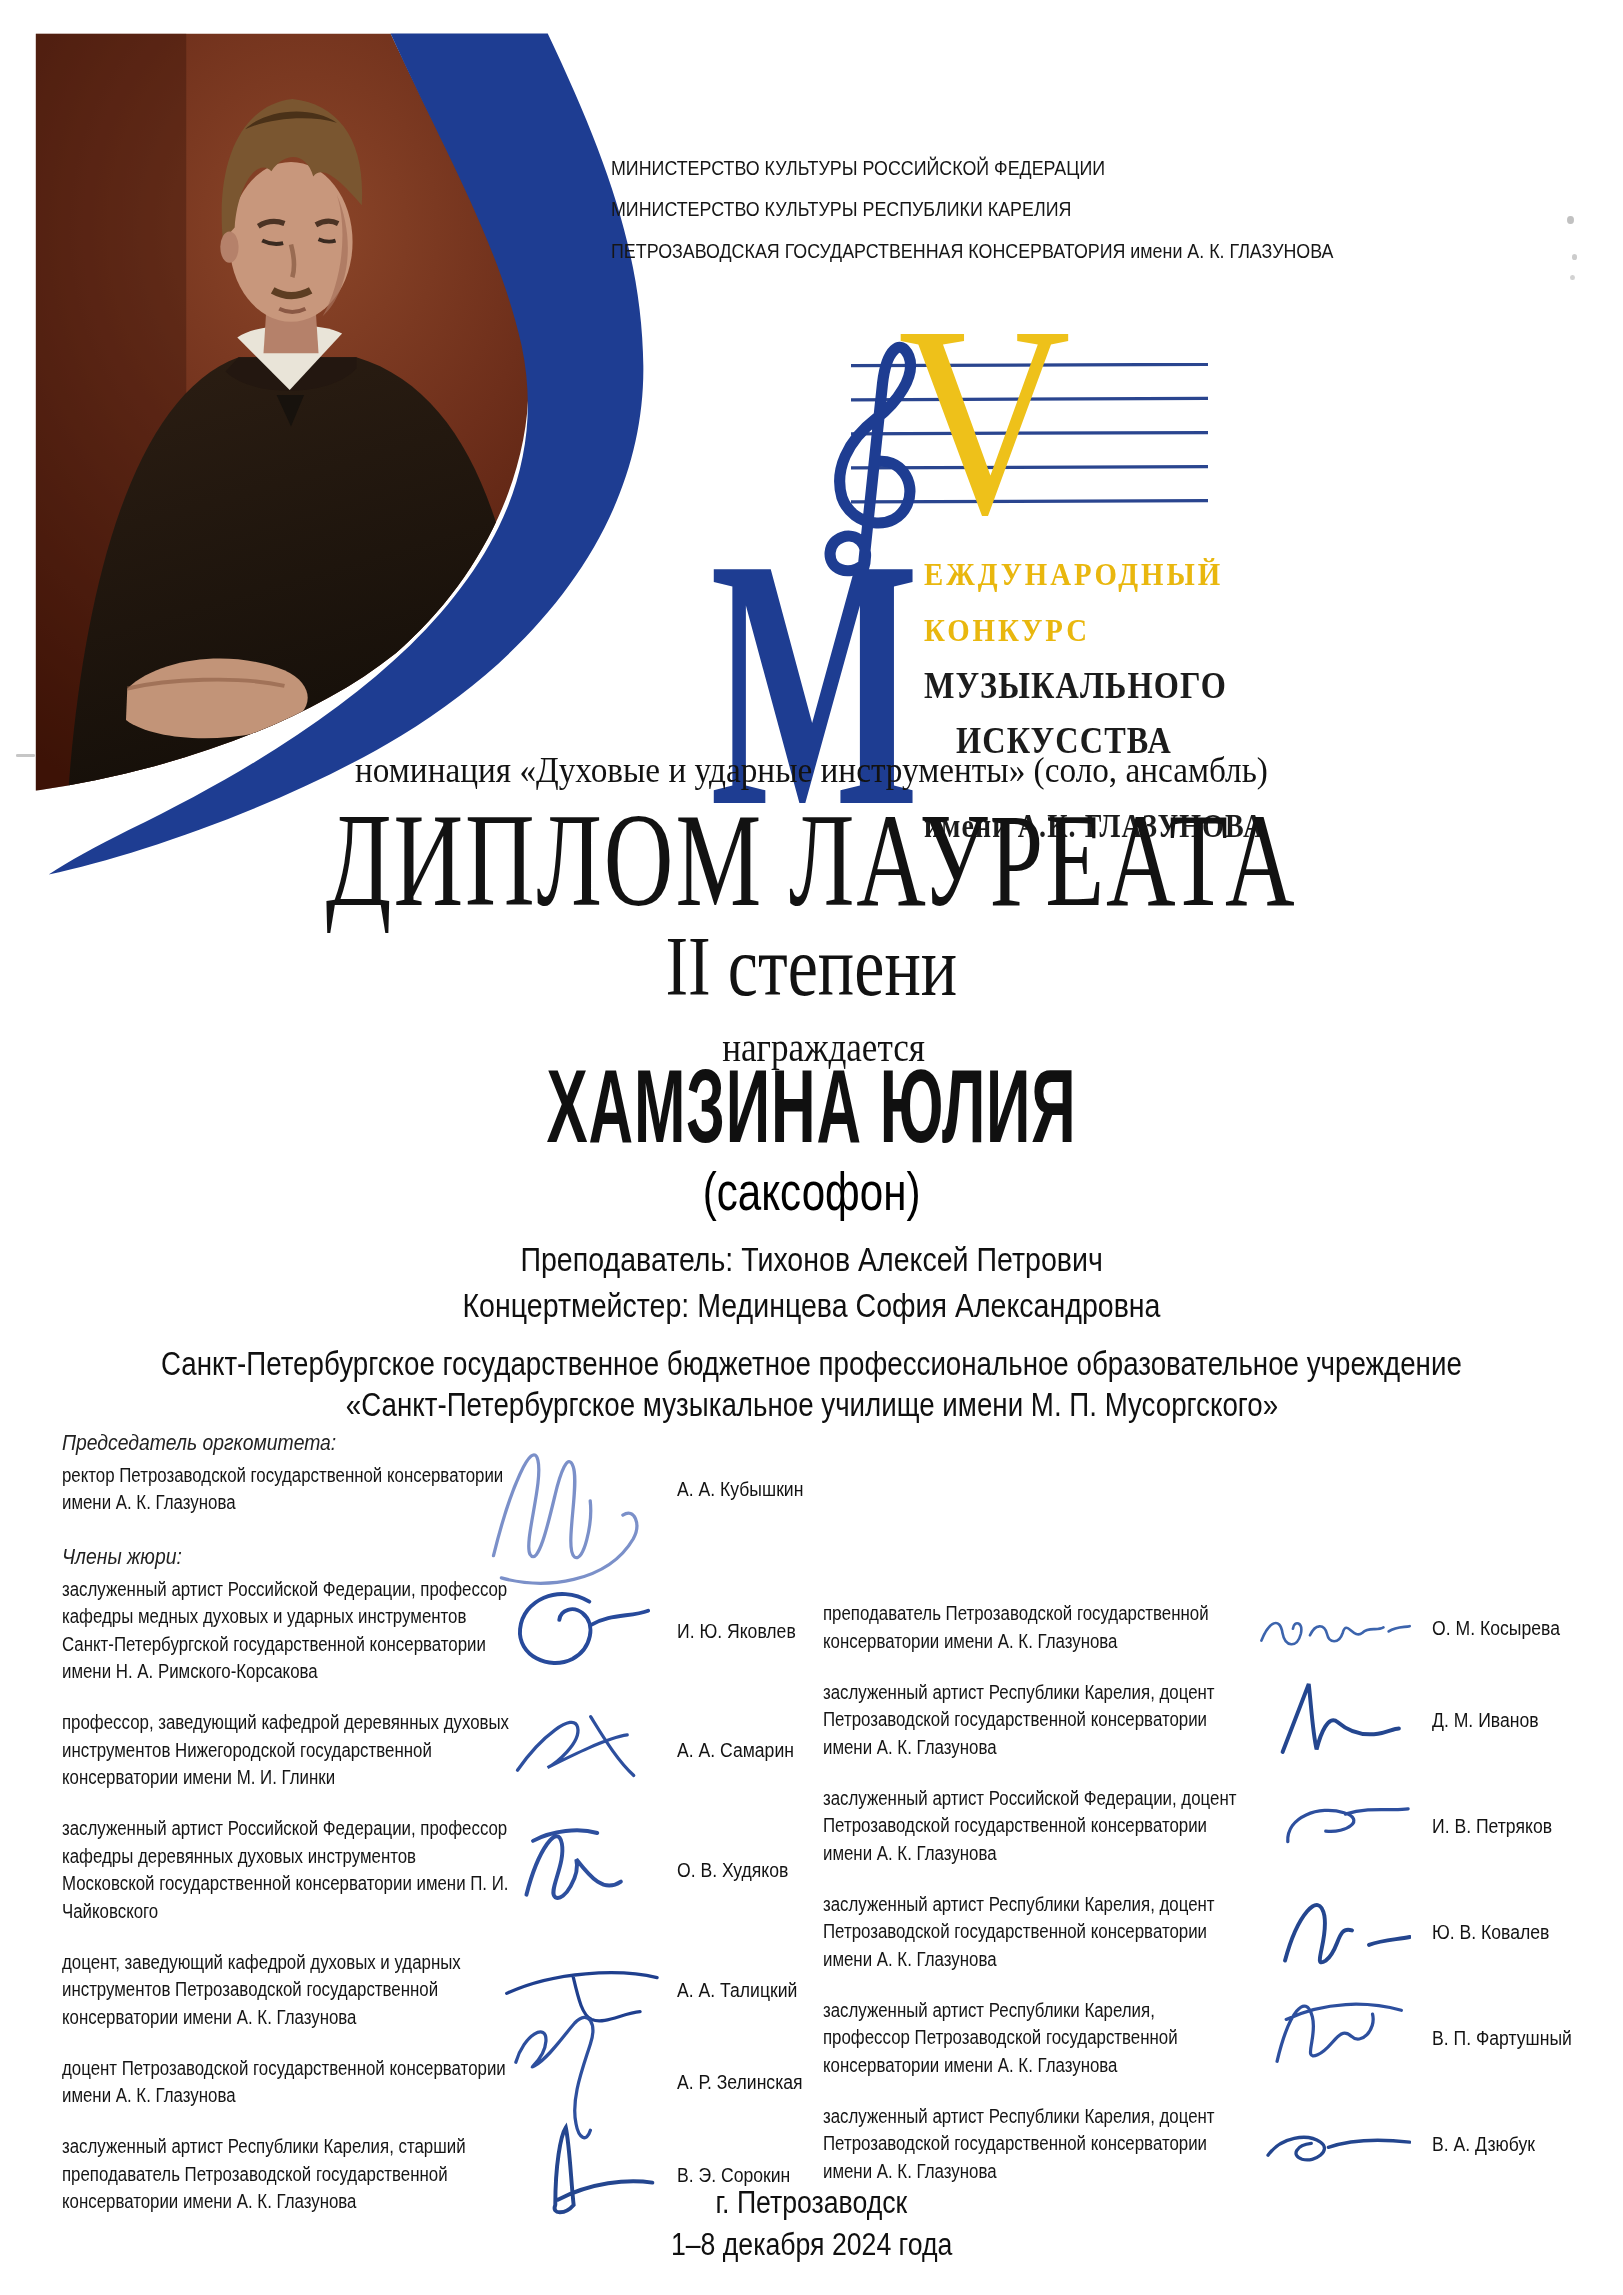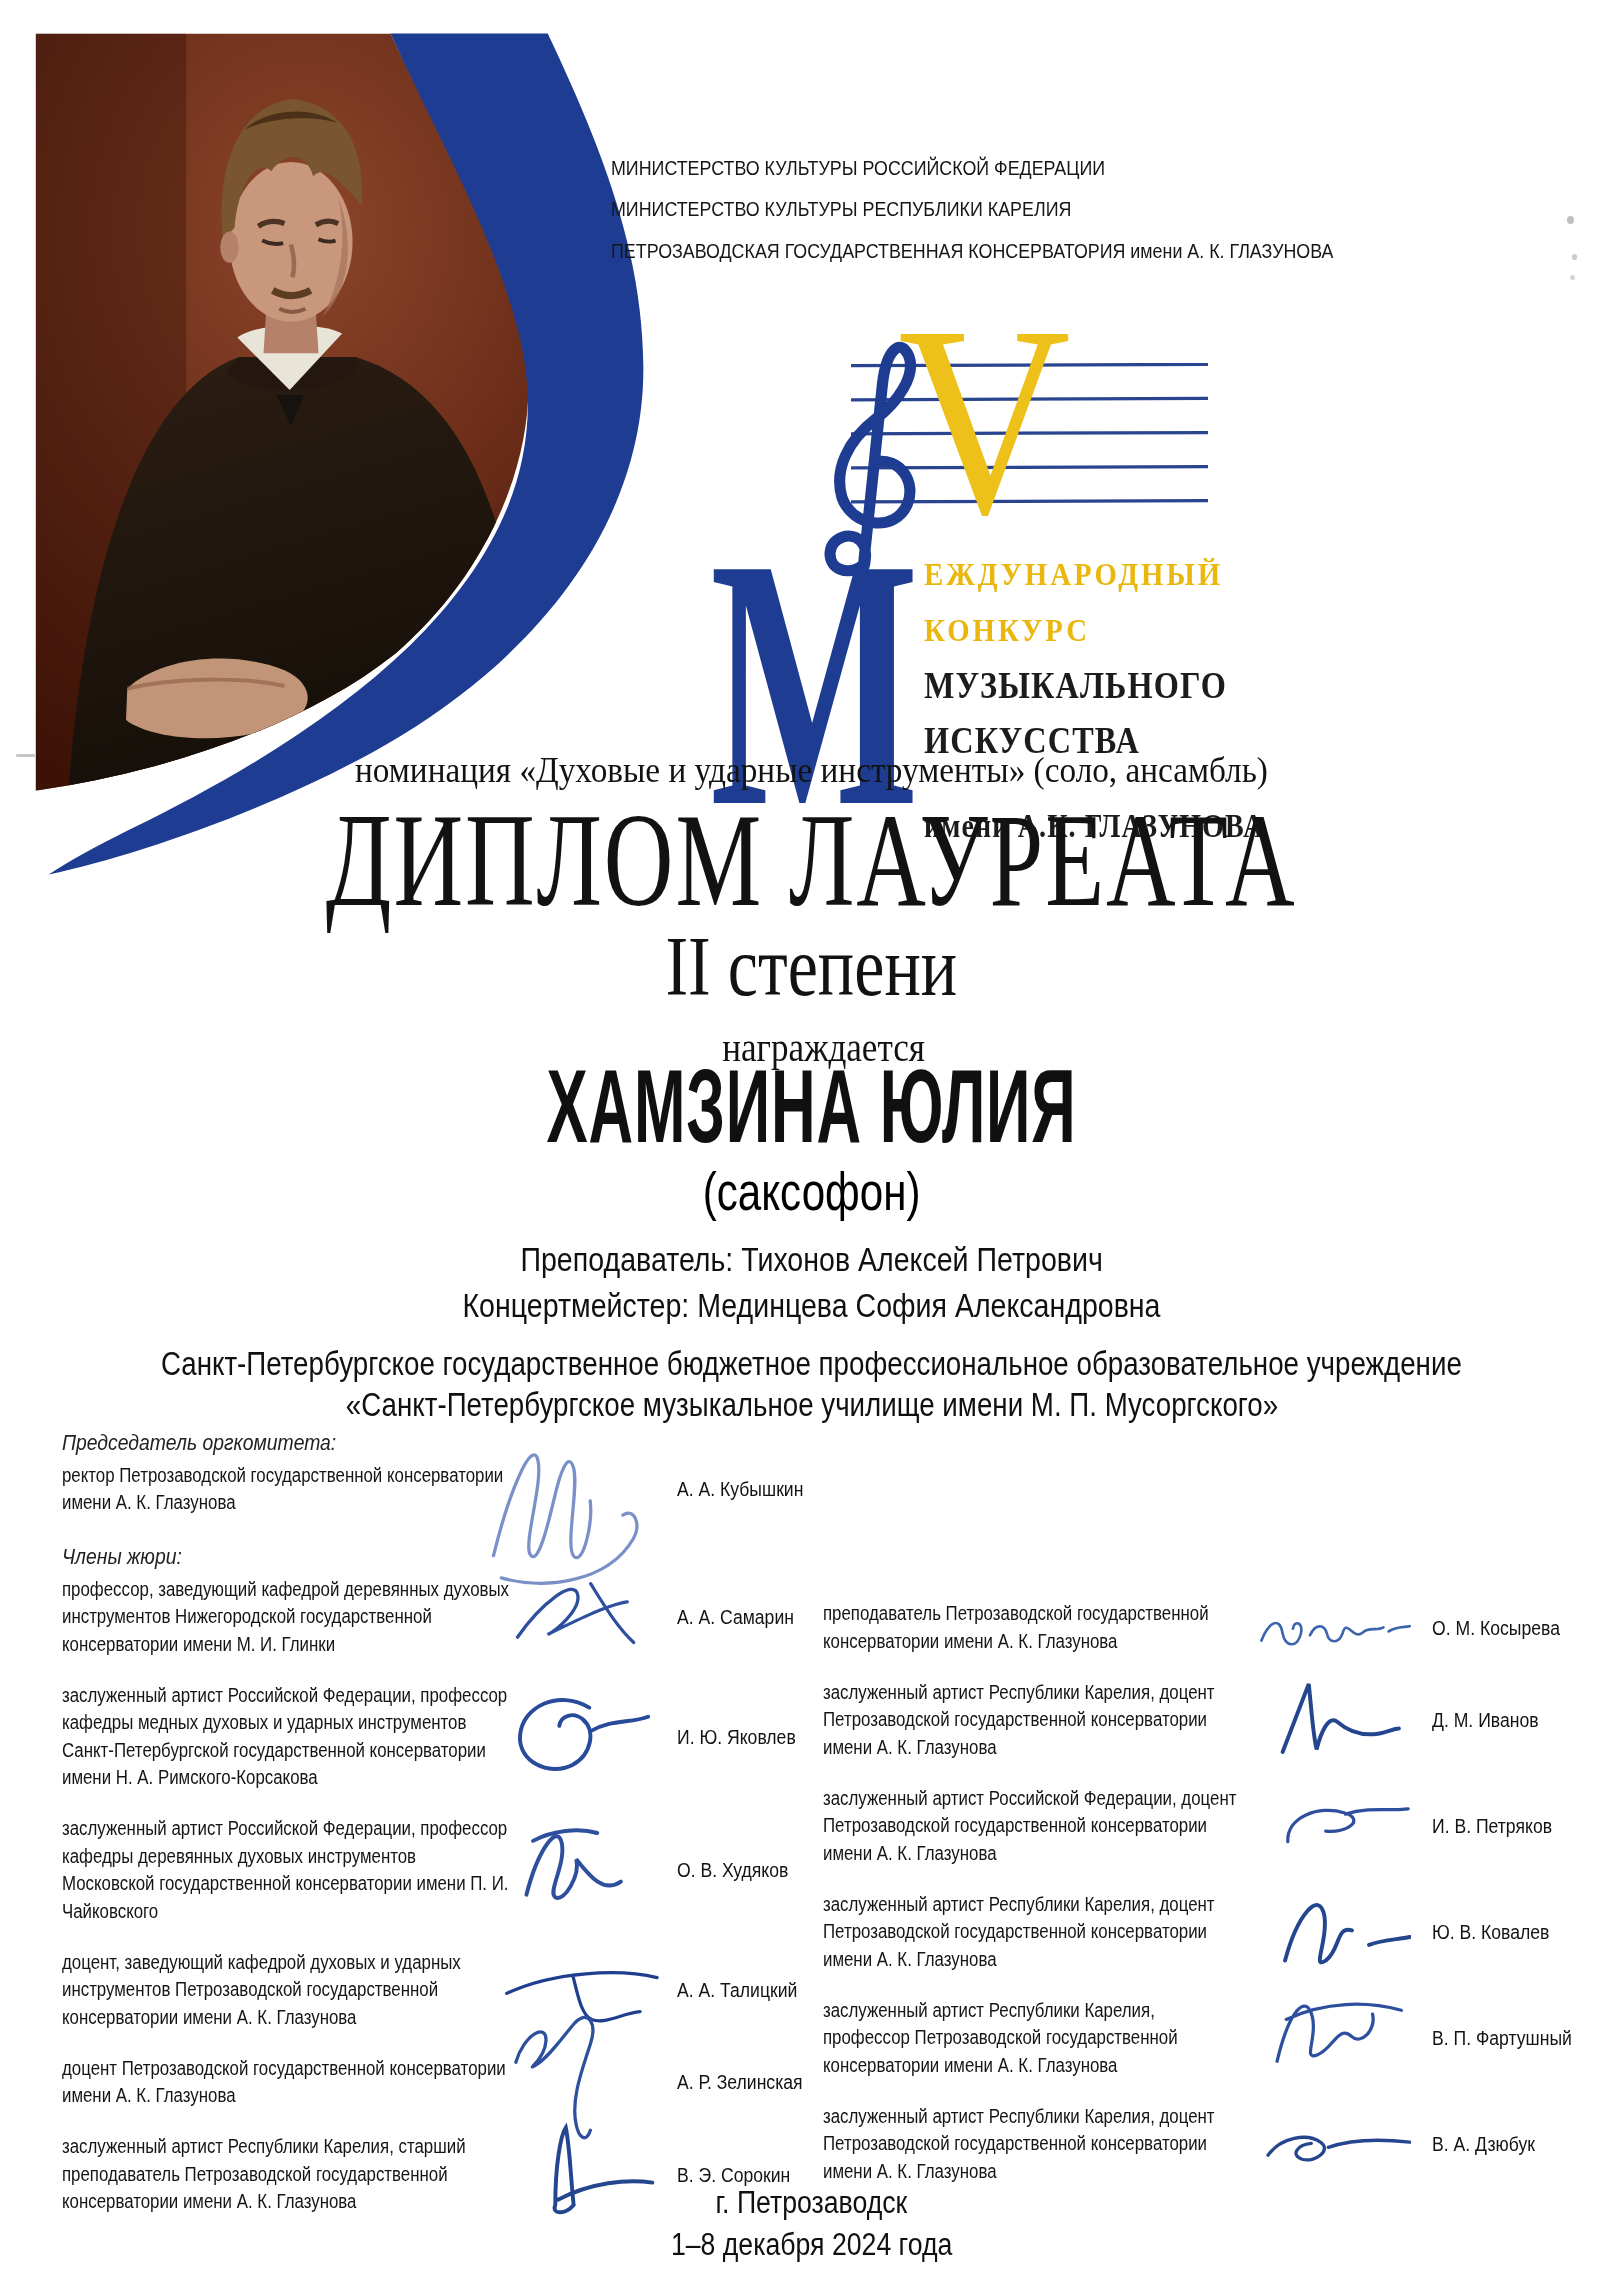--- a/index.html
+++ b/index.html
@@ -144,21 +144,21 @@
     <path d="M98,394 C74,414 44,402 46,376 C48,352 78,344 92,358 C102,368 102,386 96,404 L126,118 C132,66 154,48 166,76 C178,106 148,148 116,172 C72,206 52,250 64,292 C80,338 146,346 164,302 C178,268 152,230 114,238" fill="none" stroke="#1e3d92" stroke-width="17" stroke-linecap="round"></path>
   </svg>
 
   <div class="abs serif" style="left:710px;top:504px;font-size:357px;line-height:1;color:#1e3d92;font-weight:700;">
     <span class="cx" style="transform:scaleX(.62);">М</span>
   </div>
 
   <div class="abs logo-line logo-yellow" style="left:924px;top:558px;"><span class="cx" style="transform:scaleX(.9);">ЕЖДУНАРОДНЫЙ</span></div>
   <div class="abs logo-line logo-yellow" style="left:924px;top:614px;"><span class="cx" style="transform:scaleX(.9);">КОНКУРС</span></div>
   <div class="abs logo-line logo-dark" style="left:924px;top:666px;"><span class="cx" style="transform:scaleX(.85);">МУЗЫКАЛЬНОГО</span></div>
-  <div class="abs logo-line logo-dark" style="left:924px;top:721px;"><span class="cx" style="transform:scaleX(.85);">ИСКУССТВА</span></div>
+  <div class="abs logo-line logo-dark" style="left:956px;top:721px;"><span class="cx" style="transform:scaleX(.85);">ИСКУССТВА</span></div>
   <div class="abs logo-line logo-dark" style="left:924px;top:810px;font-size:33px;"><span class="cx" style="transform:scaleX(.85);">имени А.К. ГЛАЗУНОВА</span></div>
 </div>
 
 <div class="abs center serif nomination"><span class="cx-c">номинация «Духовые и ударные инструменты» (соло, ансамбль)</span></div>
 <div class="abs center serif title"><span class="cx-c">ДИПЛОМ ЛАУРЕАТА</span></div>
 <div class="abs center serif degree"><span class="cx-c">II степени</span></div>
 <div class="abs center serif awarded"><span class="cx-c">награждается</span></div>
 
 <div class="abs center laureate"><span class="cx-c">ХАМЗИНА ЮЛИЯ</span></div>
 <div class="abs center instrument"><span class="cx-c">(саксофон)</span></div>
@@ -173,32 +173,32 @@
     <div class="jury-label"><span class="cx">Председатель оргкомитета:</span></div>
     <div class="jury-entry chair">
       <div class="jury-role">ректор Петрозаводской государственной консерватории имени А. К. Глазунова</div>
       <svg width="196" height="164" viewBox="0 0 300 250" class="jury-sig big">
         <path d="M62,198 C88,92 122,18 130,52 C138,86 108,178 118,196 C130,216 146,148 156,106 C164,72 176,38 184,62 C194,90 170,188 186,200 C200,210 214,148 210,114 M74,232 C140,250 236,240 276,172 C288,150 278,124 260,136" fill="none" stroke="#7b90c9" stroke-width="5" stroke-linecap="round"></path>
       </svg>
       <div class="jury-name"><span class="cx">А. А. Кубышкин</span></div>
     </div>
     <div class="jury-label"><span class="cx">Члены жюри:</span></div>
     <div class="jury-entry">
+      <div class="jury-role">заслуженный артист Российской Федерации, профессор кафедры медных духовых и ударных инструментов Санкт-Петербургской государственной консерватории имени Н. А. Римского-Корсакова</div>
+      <svg width="164" height="98" viewBox="0 0 250 150" class="jury-sig">
+        <path d="M150,36 C102,8 48,34 44,78 C40,118 88,142 124,124 C154,108 160,70 140,54 C126,42 106,48 104,64 M152,72 C182,54 214,60 240,50" fill="none" stroke="#274a9b" stroke-width="6" stroke-linecap="round"></path>
+      </svg>
+      <div class="jury-name"><span class="cx">И. Ю. Яковлев</span></div>
+    </div>
+    <div class="jury-entry">
       <div class="jury-role">профессор, заведующий кафедрой деревянных духовых инструментов Нижегородской государственной консерватории имени М. И. Глинки</div>
       <svg width="164" height="98" viewBox="0 0 250 150" class="jury-sig">
         <path d="M40,112 C76,60 126,22 132,46 C138,70 98,102 86,108 C122,90 178,62 208,58 M152,30 C172,62 192,96 218,120" fill="none" stroke="#2d4f9e" stroke-width="5" stroke-linecap="round"></path>
       </svg>
       <div class="jury-name"><span class="cx">А. А. Самарин</span></div>
-    </div>
-    <div class="jury-entry">
-      <div class="jury-role">заслуженный артист Российской Федерации, профессор кафедры медных духовых и ударных инструментов Санкт-Петербургской государственной консерватории имени Н. А. Римского-Корсакова</div>
-      <svg width="164" height="98" viewBox="0 0 250 150" class="jury-sig">
-        <path d="M150,36 C102,8 48,34 44,78 C40,118 88,142 124,124 C154,108 160,70 140,54 C126,42 106,48 104,64 M152,72 C182,54 214,60 240,50" fill="none" stroke="#274a9b" stroke-width="6" stroke-linecap="round"></path>
-      </svg>
-      <div class="jury-name"><span class="cx">И. Ю. Яковлев</span></div>
     </div>
     <div class="jury-entry">
       <div class="jury-role">заслуженный артист Российской Федерации, профессор кафедры деревянных духовых инструментов Московской государственной консерватории имени П. И. Чайковского</div>
       <svg width="164" height="105" viewBox="0 0 250 160" class="jury-sig">
         <path d="M54,124 C72,54 102,14 108,46 C114,78 86,120 98,128 C112,136 136,94 130,70 C152,98 172,122 198,104 M64,42 C94,26 134,22 162,30" fill="none" stroke="#2d4f9e" stroke-width="6" stroke-linecap="round"></path>
       </svg>
       <div class="jury-name"><span class="cx">О. В. Худяков</span></div>
     </div>
     <div class="jury-entry">
       <div class="jury-role">доцент, заведующий кафедрой духовых и ударных инструментов Петрозаводской государственной консерватории имени А. К. Глазунова</div>

